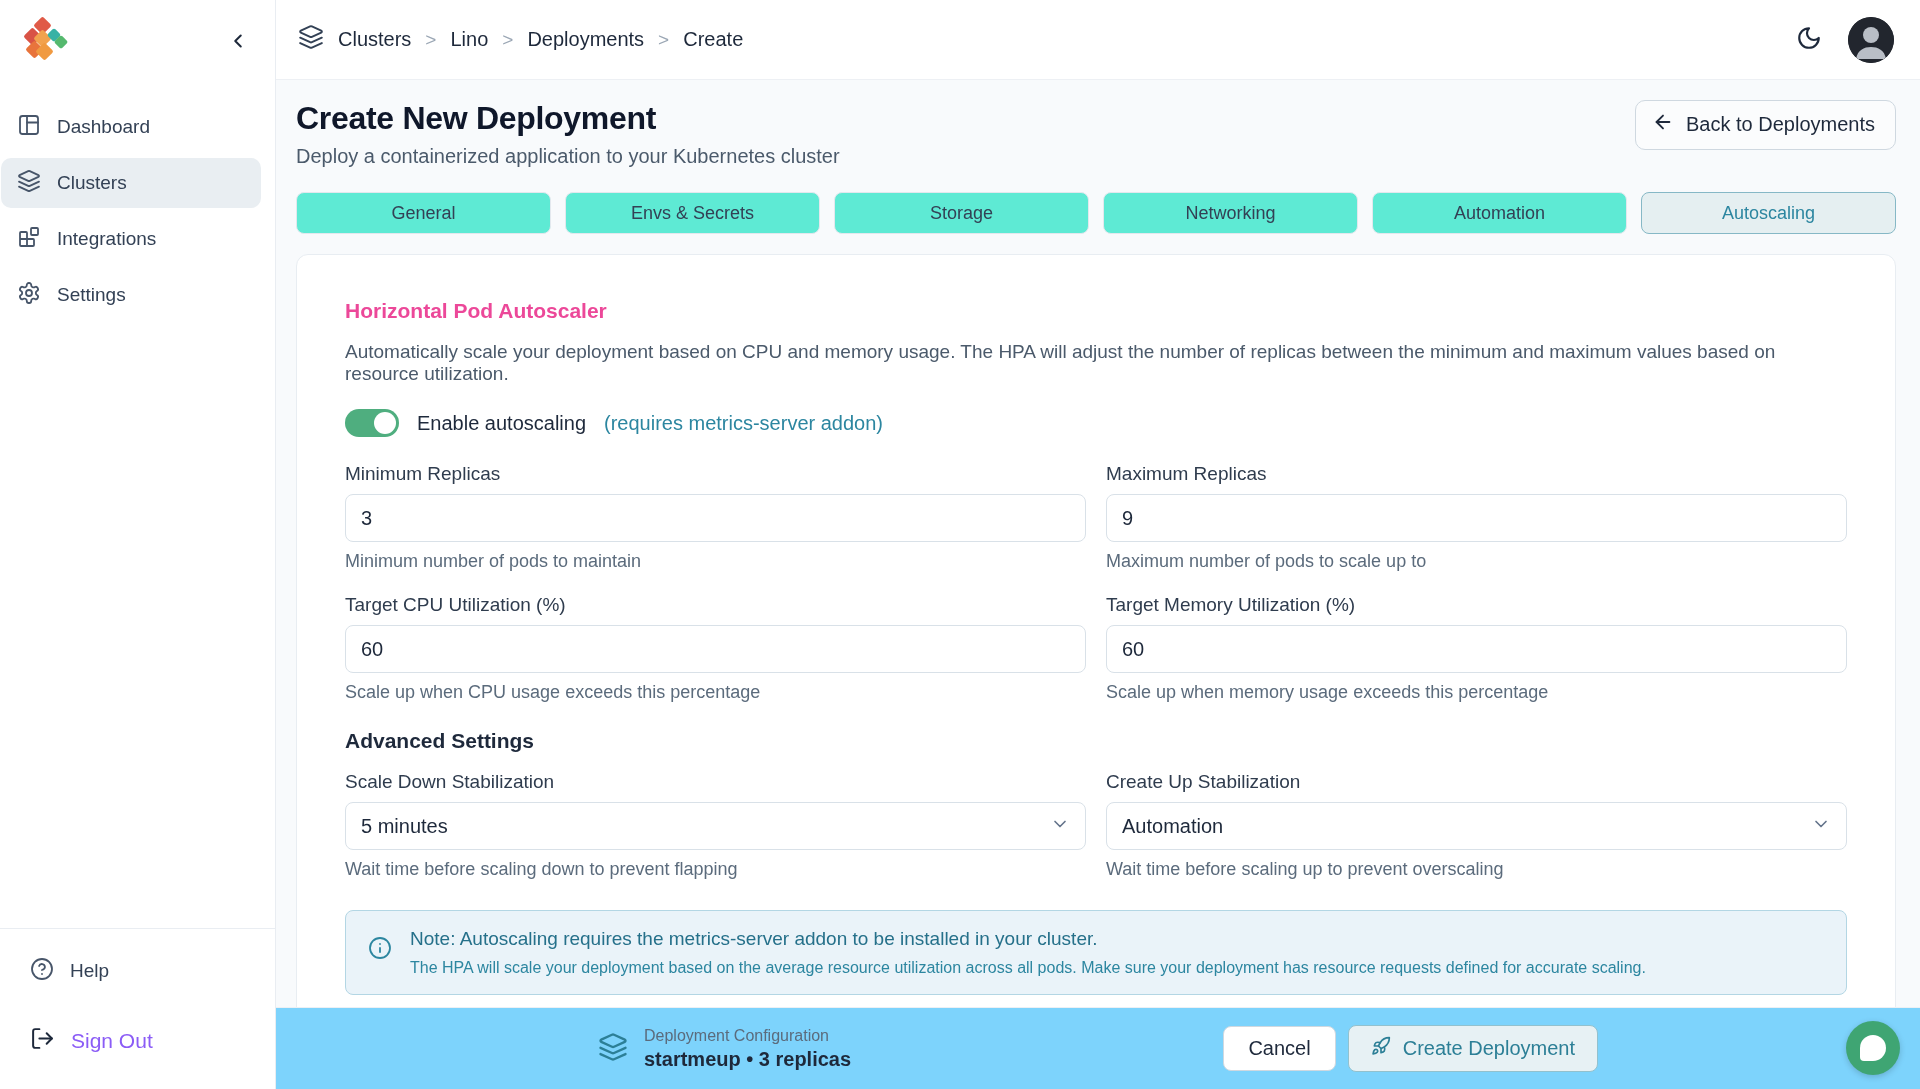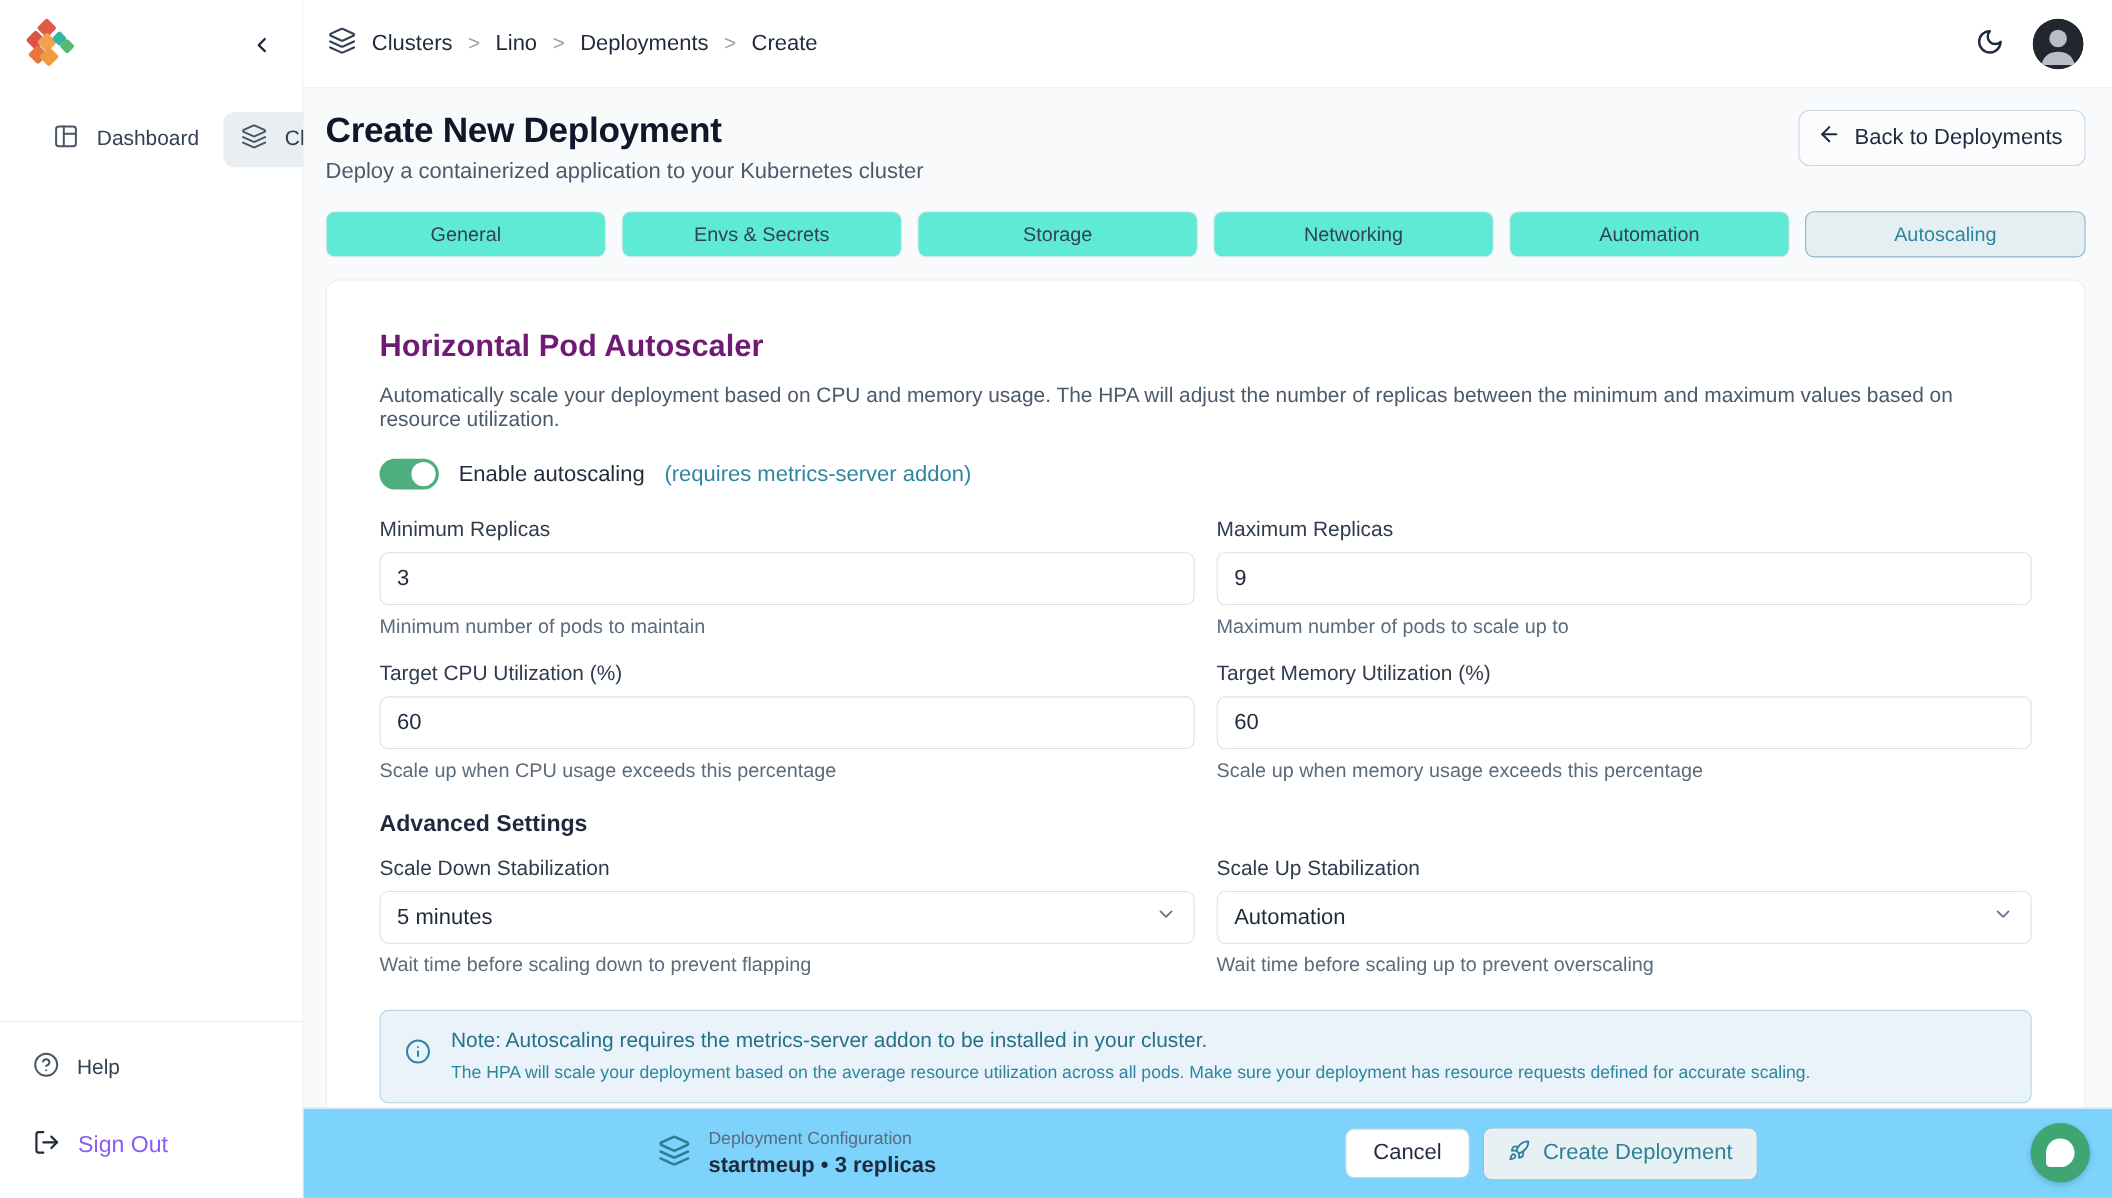--- a/index.html
+++ b/index.html
@@ -9,21 +9,21 @@
     background:#f8fafc; color:#1f2937; position:relative;
   }
   .app { display:flex; width:1920px; height:1089px; }
 
   
   .sidebar { width:276px; background:#fff; border-right:1px solid #e9edf2;
              display:flex; flex-direction:column; flex-shrink:0; }
   .sb-head { height:84px; display:flex; align-items:center; justify-content:space-between;
              padding:0 26px 0 20px; }
   .collapse-btn { background:none; border:none; cursor:pointer; color:#1e293b; display:flex; }
-  .nav { padding:18px 14px 0 14px; display:flex; flex-direction:row; gap:6px;margin-left:18px; }
+  .nav { padding:18px 14px 0 1px; display:flex; flex-direction:column; gap:6px; }
   .nav-item { display:flex; align-items:center; gap:16px; height:50px; padding:0 16px;
               border-radius:10px; font-size:19px; color:#334155; cursor:pointer; }
   .nav-item.active { background:#e9eef2; }
   .nav-item svg { flex-shrink:0; }
   .sb-footer { margin-top:auto; border-top:1px solid #e9edf2; padding:20px 14px 26px 14px;
                display:flex; flex-direction:column; gap:26px; }
   .sb-footer .nav-item { height:44px; }
   .nav-item.signout { font-size:21px; color:#8b5cf6; }
 
   
@@ -47,21 +47,21 @@
               font-family:inherit; cursor:pointer; }
 
   .tabs { display:flex; gap:14px; margin-top:24px; }
   .tab { flex:1; height:42px; background:#5eead4; border:1px solid #e3e8ee; border-radius:8px;
          display:flex; align-items:center; justify-content:center; font-size:18px; color:#334155;
          cursor:pointer; }
   .tab.active { background:#e5eff1; border-color:#86b8c6; color:#2c86a0; }
 
   .card { margin-top:20px; background:#fff; border:1px solid #e8edf2; border-radius:12px;
           padding:44px 48px 40px 48px; }
-  .card h2 { font-size:28px; font-weight:700; color:#701a75; }
+  .card h2 { font-size:21px; font-weight:700; color:#ec4899; }
   .card-desc { font-size:19px; color:#4b5a6b; margin-top:18px; }
 
   .toggle-row { display:flex; align-items:center; gap:18px; margin-top:24px; }
   .switch { width:54px; height:28px; border-radius:14px; background:#4fae7f; position:relative;
             cursor:pointer; flex-shrink:0; }
   .switch .knob { position:absolute; top:3px; right:3px; width:22px; height:22px;
                   border-radius:50%; background:#fff; }
   .toggle-label { font-size:20px; color:#1e293b; }
   .toggle-link { font-size:20px; color:#2c86a0; cursor:pointer; }
 
@@ -304,21 +304,21 @@
               <span>
                 <svg width="20" height="20" viewBox="0 0 24 24" fill="none" stroke="#64748b" stroke-width="2" stroke-linecap="round" stroke-linejoin="round">
                     <path d="m6 9 6 6 6-6"></path>
                   </svg>
               </span>
             </div>
             <div class="helper">Wait time before scaling down to prevent flapping</div>
           </div>
 
           <div class="field">
-            <label class="field-label">Scale Up Stabilization</label>
+            <label class="field-label">Create Up Stabilization</label>
             <div class="select-box">
               <span>Automation</span>
               <span>
                 <svg width="20" height="20" viewBox="0 0 24 24" fill="none" stroke="#64748b" stroke-width="2" stroke-linecap="round" stroke-linejoin="round">
                     <path d="m6 9 6 6 6-6"></path>
                   </svg>
               </span>
             </div>
             <div class="helper">Wait time before scaling up to prevent overscaling</div>
           </div>

